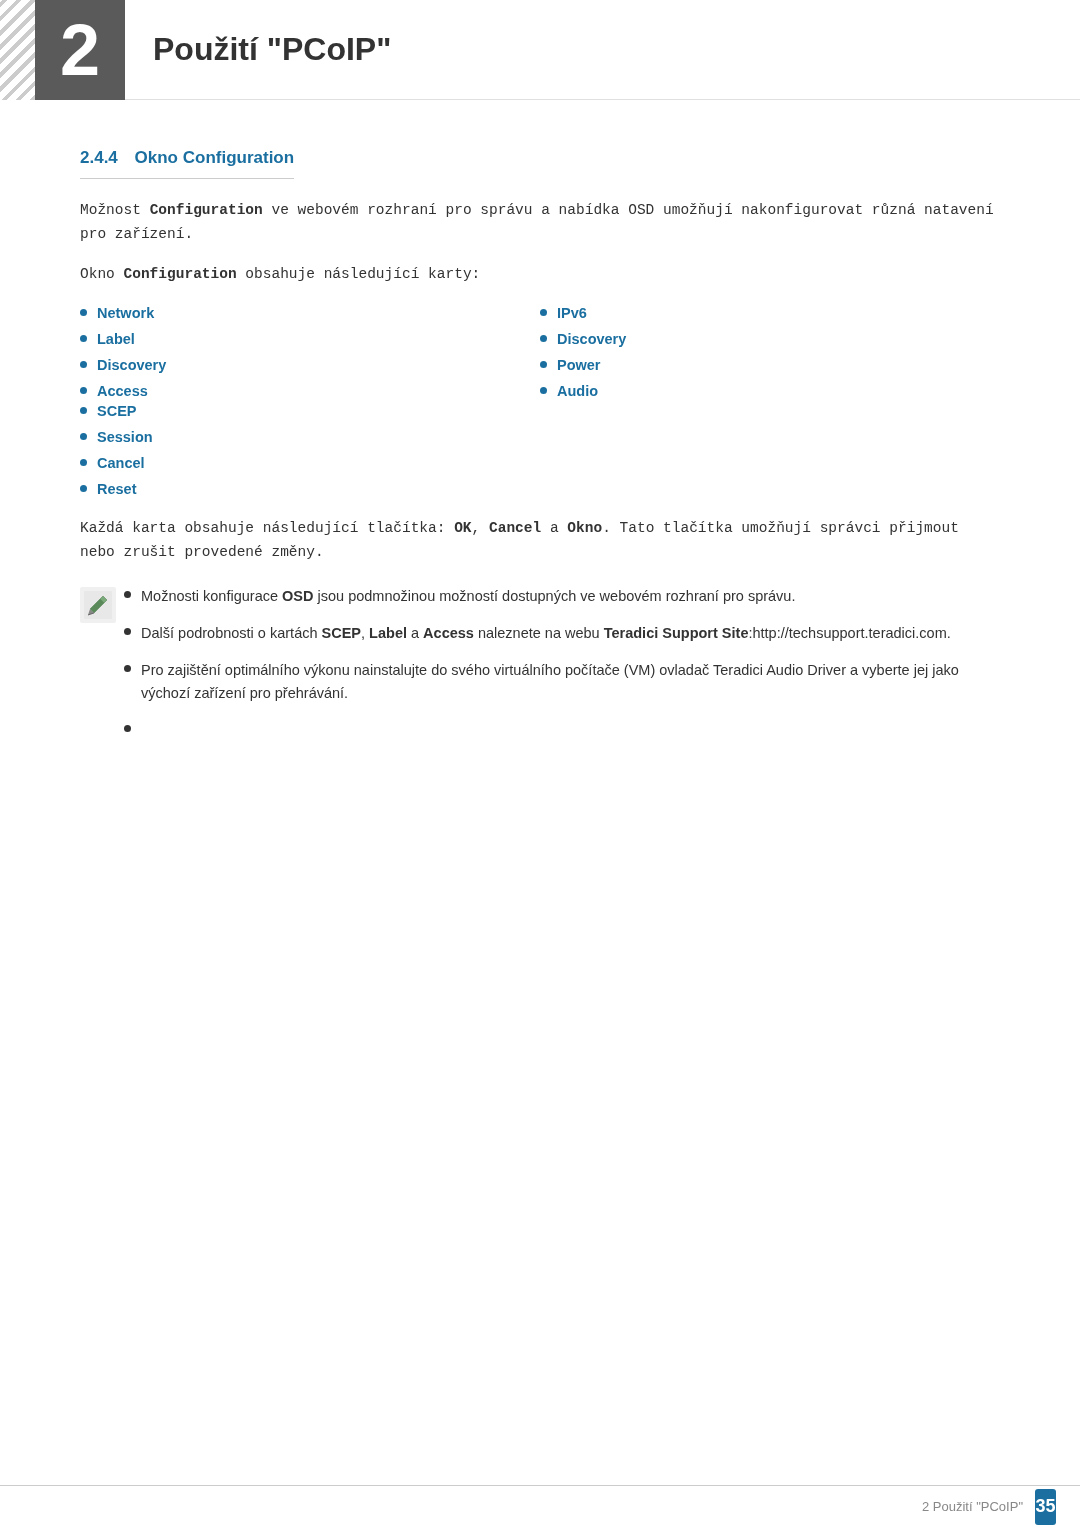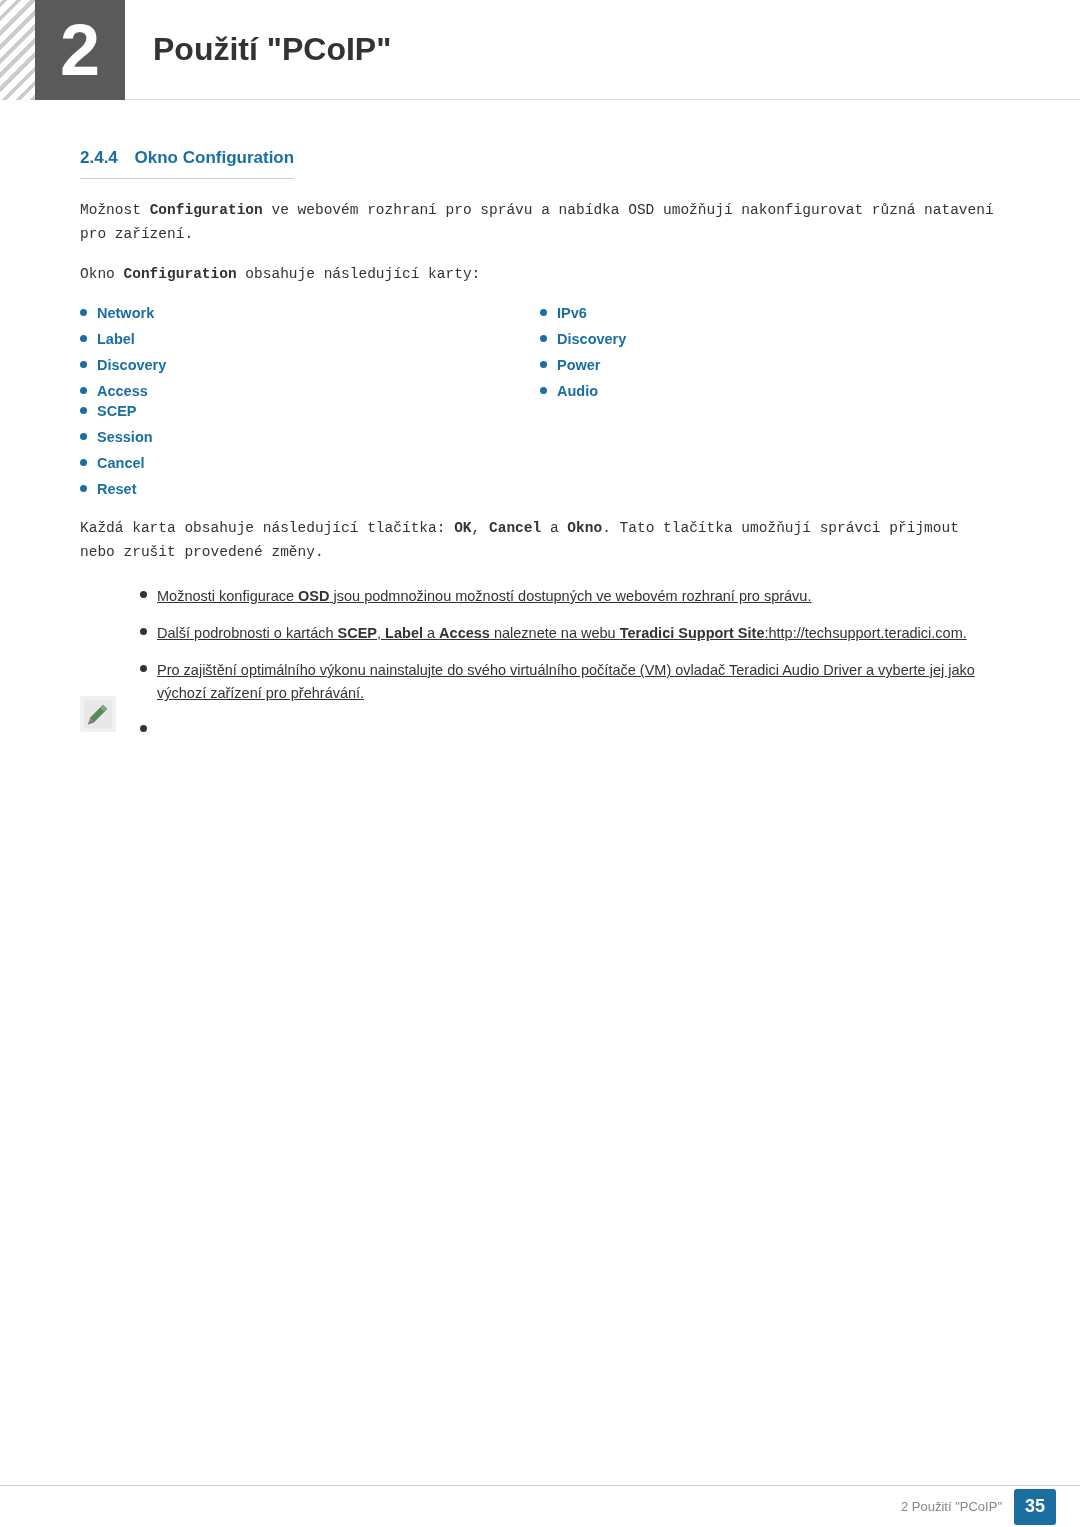--- a/index.html
+++ b/index.html
@@ -117,24 +117,23 @@
     }
     .card-label {
       font-size: 14.5px;
       font-weight: bold;
       color: #1a6fa0;
     }
 
     
     .note-box {
       display: flex;
-      align-items: flex-end;
-      gap: 24px;
+      align-items: flex-start;
+      gap: 8px;
       margin: 20px 0 20px 0;
-      text-decoration: underline;
     }
     .note-icon {
       width: 36px;
       height: 36px;
       flex-shrink: 0;
       margin-top: 2px;
     }
     .note-items {
       flex: 1;
     }
@@ -175,21 +174,21 @@
     .footer-text {
       font-size: 13px;
       color: #888;
       margin-right: 12px;
     }
     .footer-page {
       background: #1a6fa0;
       color: #fff;
       font-size: 18px;
       font-weight: bold;
-      width: 42px;
+      width: 21px;
       height: 36px;
       display: flex;
       align-items: center;
       justify-content: center;
       border-radius: 3px;
     }
   </style>
 </head>
 <body>
 

